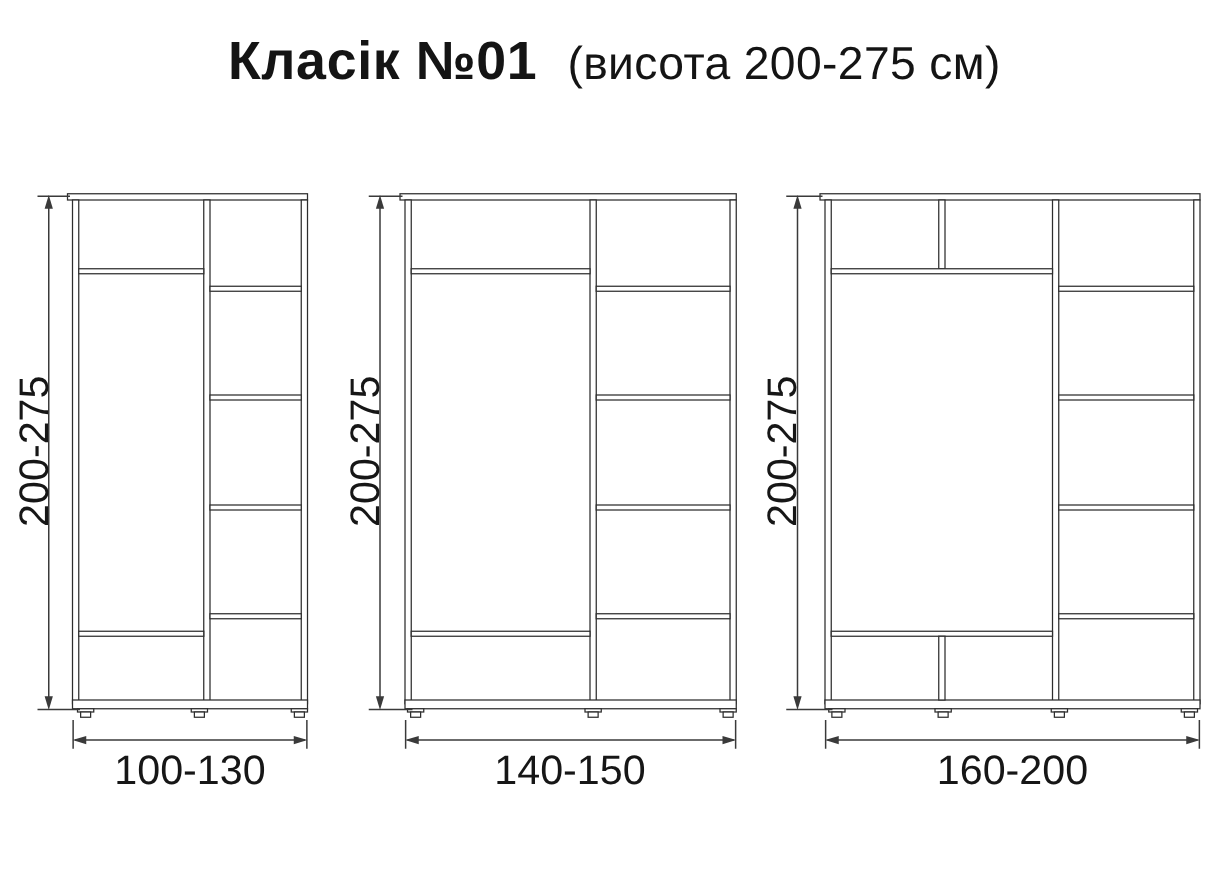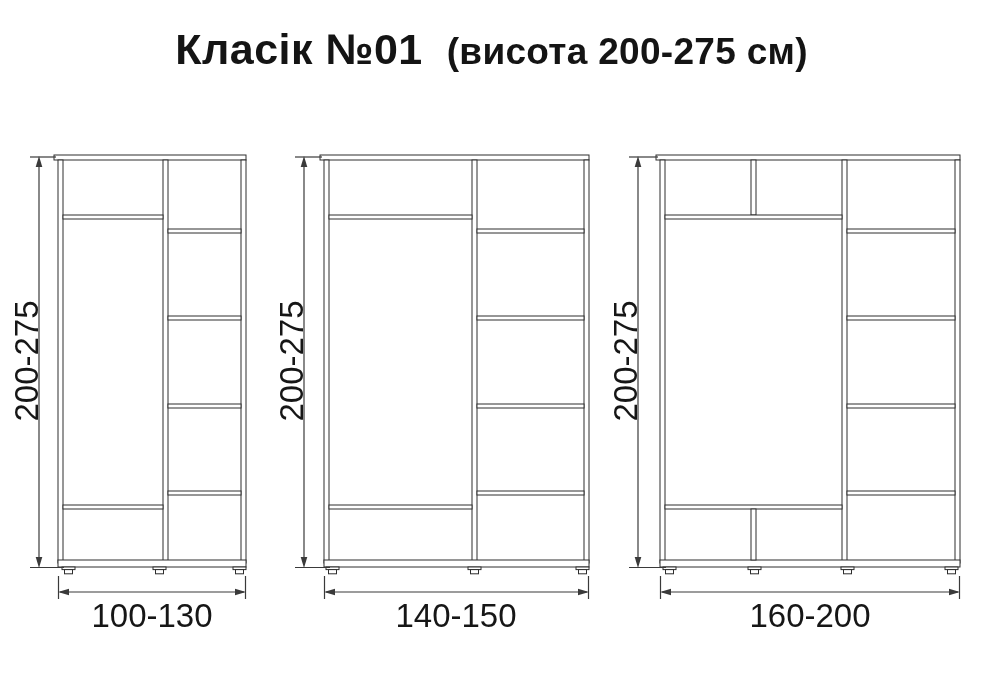--- a/index.html
+++ b/index.html
@@ -5,21 +5,21 @@
   html, body { margin:0; padding:0; background:#ffffff; }
   .page {
     position:relative; width:983px; height:700px; overflow:hidden;
     background:#ffffff; font-family:"Liberation Sans", sans-serif;
   }
   .title {
     position:absolute; top:25px; left:0; width:100%;
     text-align:center; white-space:nowrap; color:#141414;
   }
   .title .main { font-size:43px; font-weight:700; letter-spacing:0.5px; }
-  .title .sub  { font-size:37px; font-weight:700; letter-spacing:0.3px; margin-left:24px; }
+  .title .sub  { font-size:37px; font-weight:400; letter-spacing:0.3px; margin-left:24px; }
   svg.diagram { position:absolute; left:0; top:0; }
   .panel { fill:#ffffff; stroke:#2e2e2e; stroke-width:1; }
   .dim   { stroke:#3a3a3a; stroke-width:1.2; fill:none; }
   .dim-arrow { fill:#3a3a3a; stroke:none; }
   .dim-label {
     font-family:"Liberation Sans", sans-serif;
     font-size:33px; fill:#161616; font-weight:400;
   }
 </style>
 </head>

